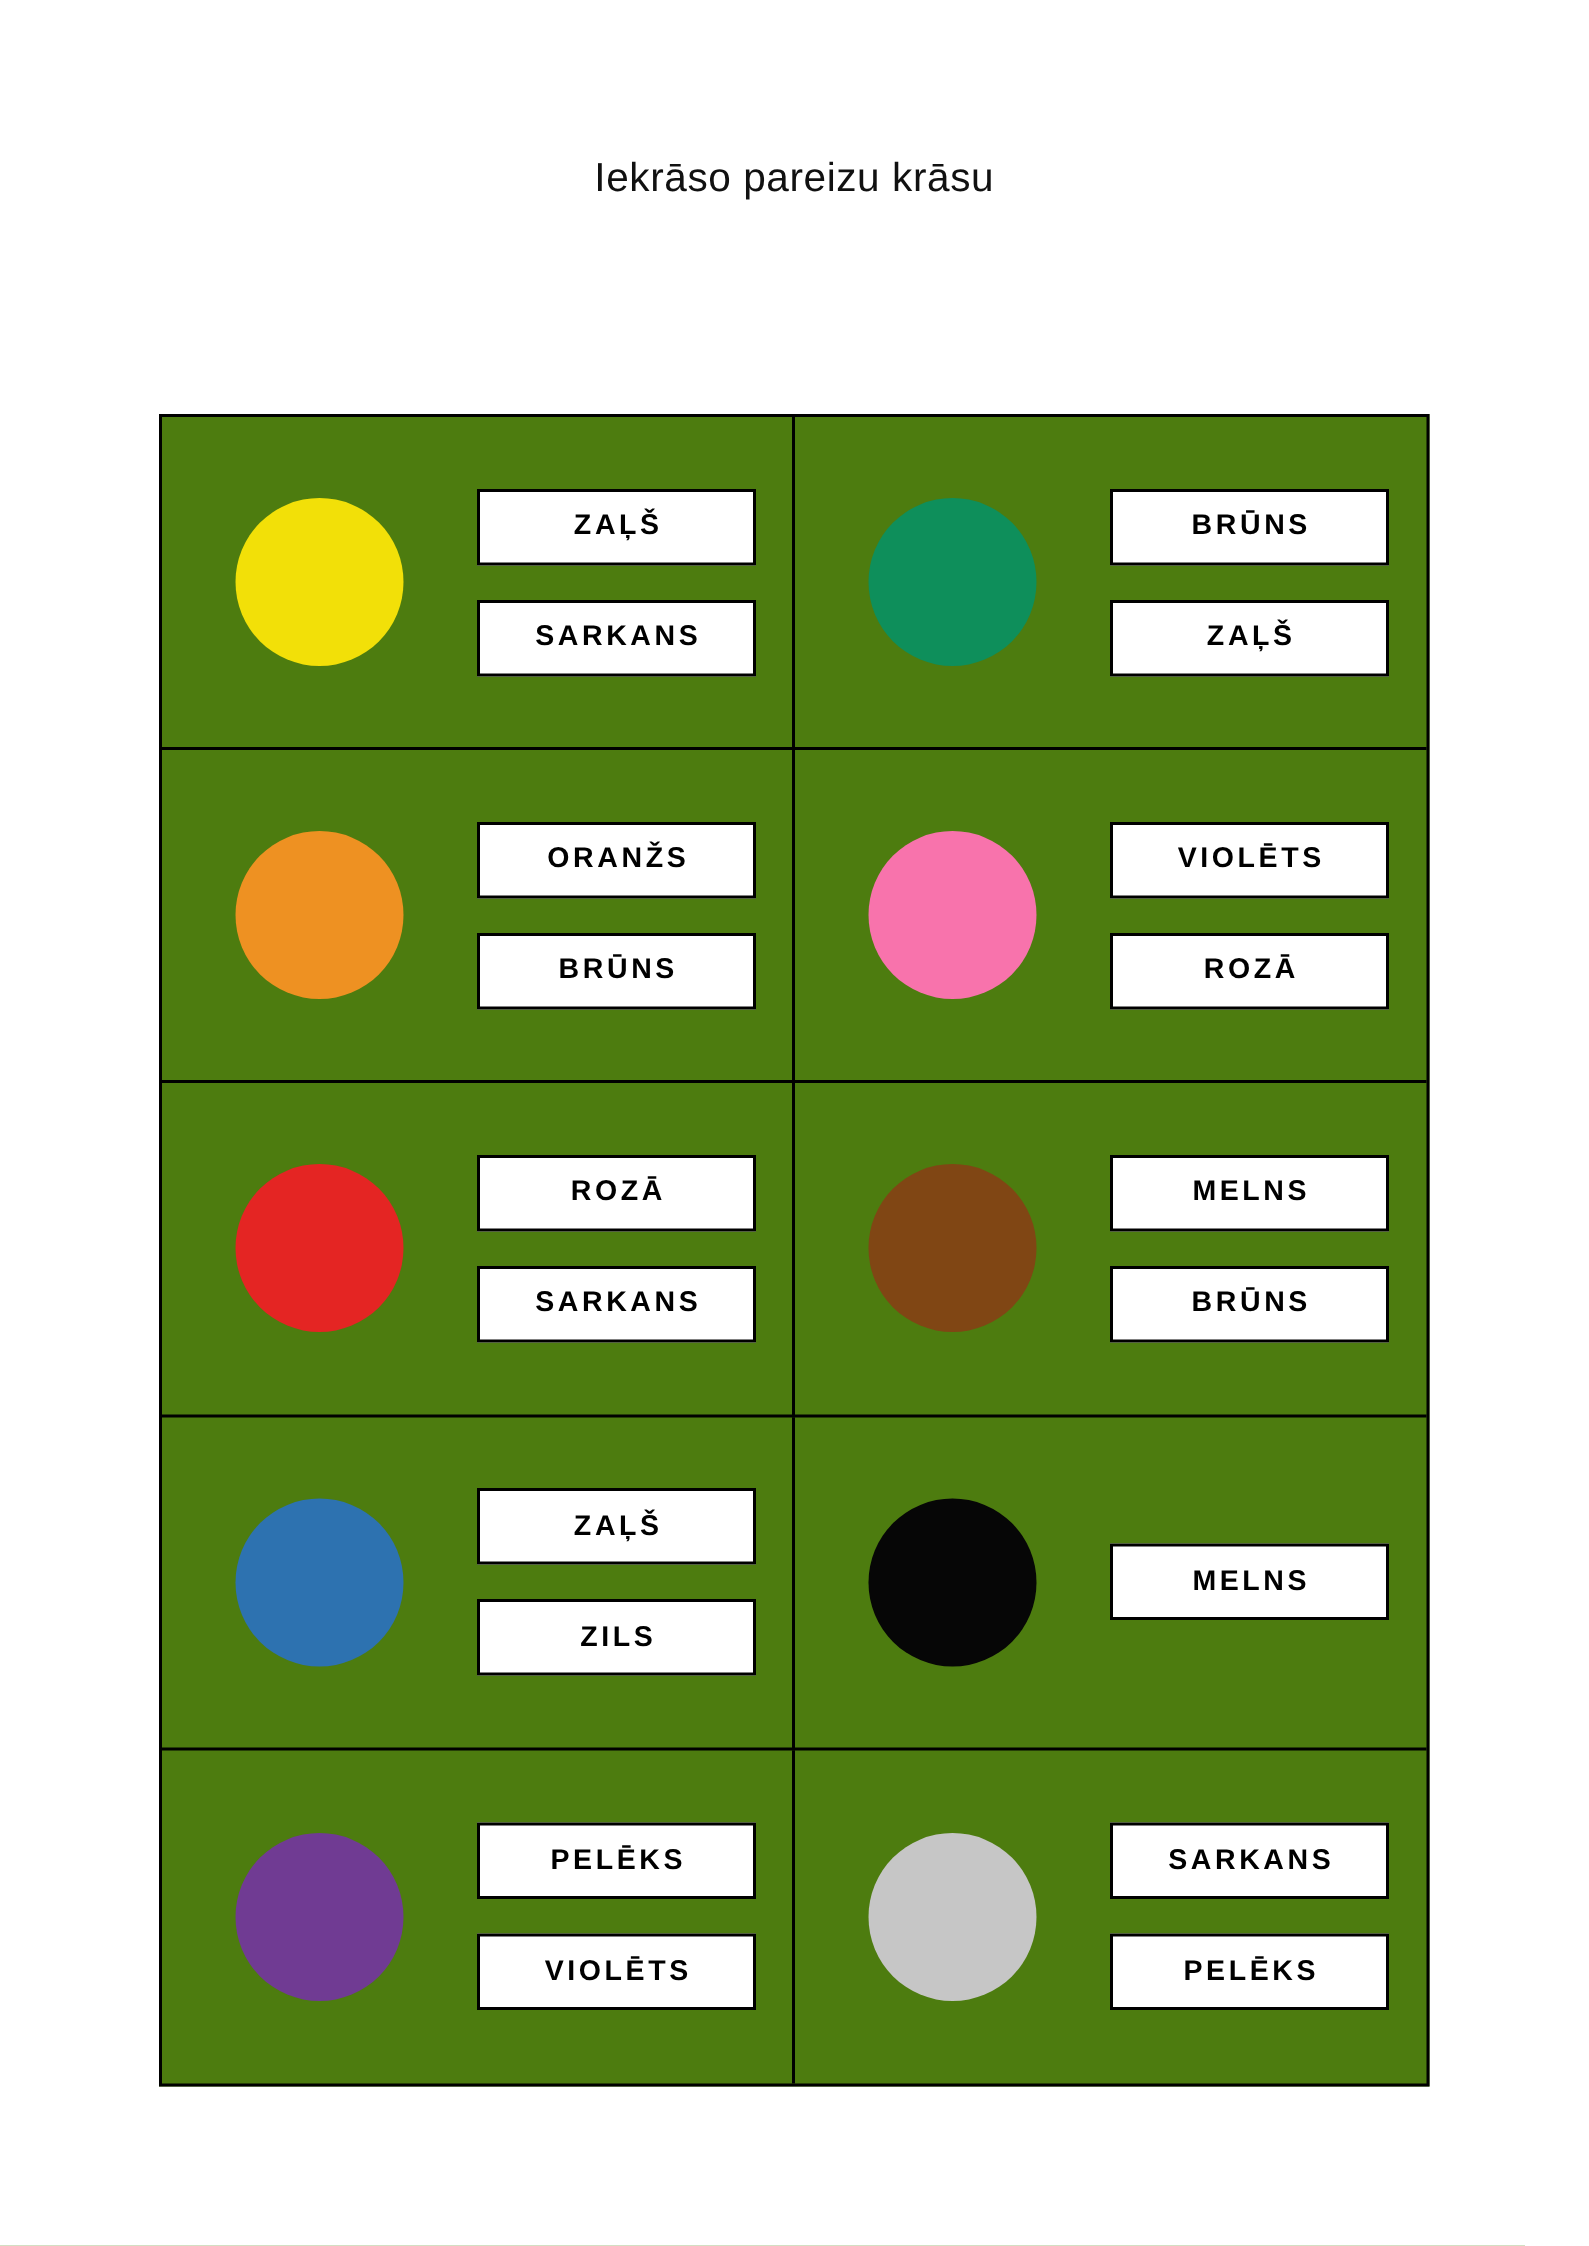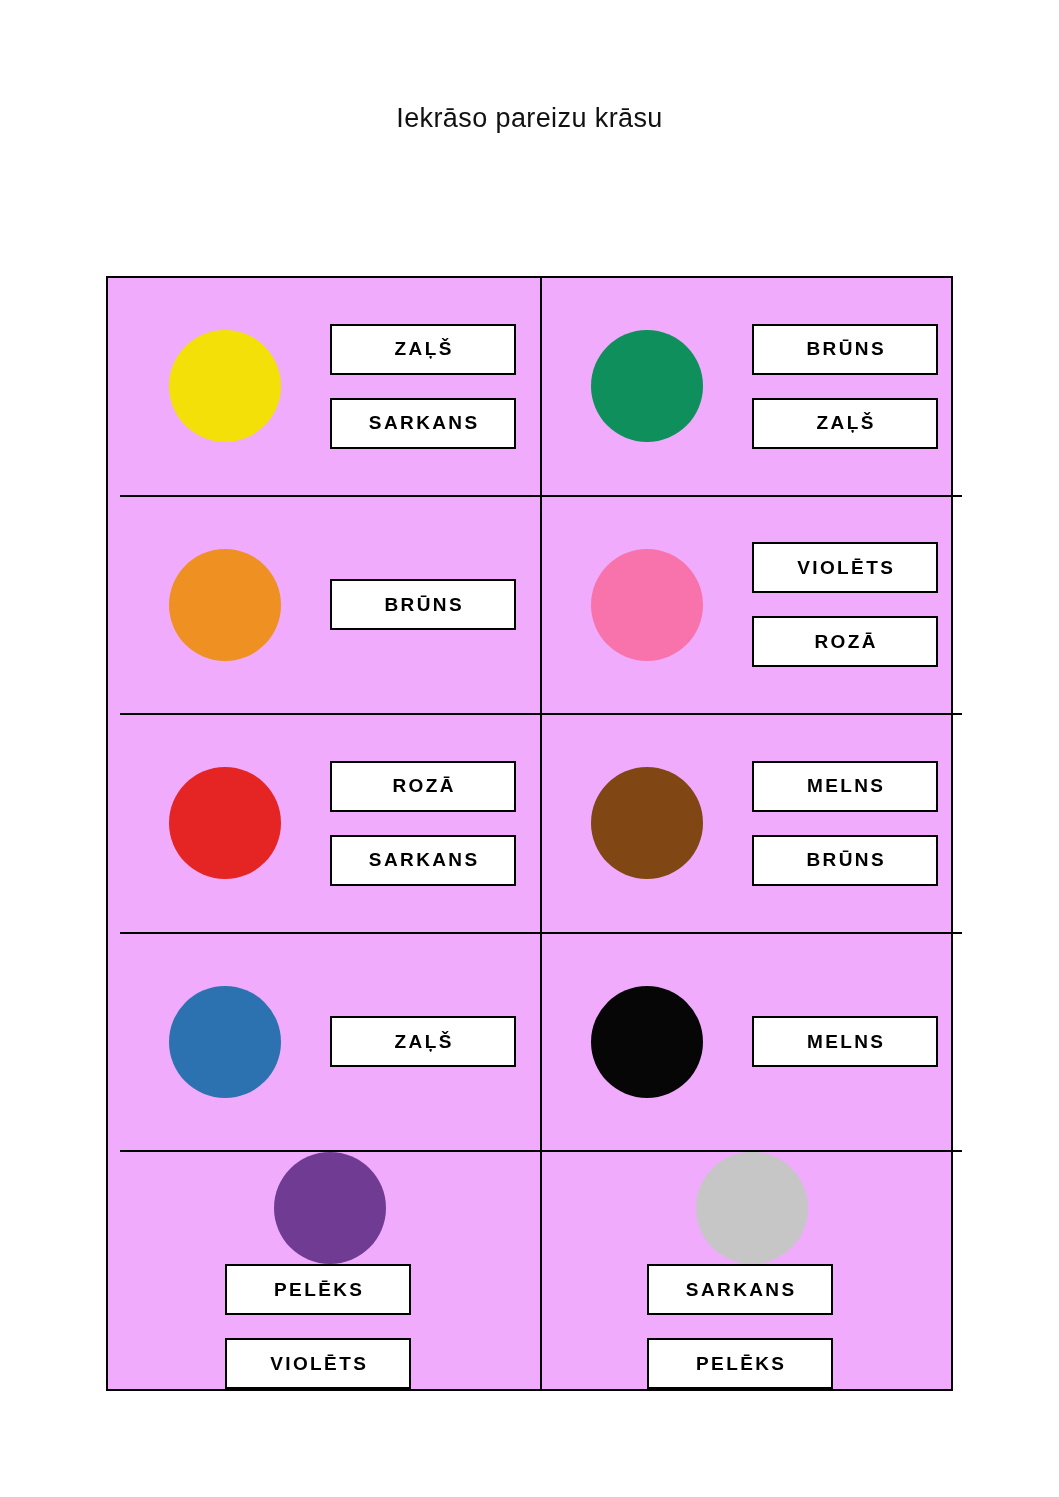--- a/index.html
+++ b/index.html
@@ -42,35 +42,34 @@
     position: absolute;
     left: 106px;
     top: 276px;
     width: 847px;
     height: 1115px;
     box-sizing: border-box;
     border: 2.5px solid #000000;
     display: grid;
     grid-template-columns: 1fr 1fr;
     grid-template-rows: repeat(5, 1fr);
-    background: #f0abfc;
-    padding-left: 12px;
+    background: #4d7c0f;
   }
 
   .cell {
     box-sizing: border-box;
     border-right: 2.5px solid #000000;
     border-bottom: 2.5px solid #000000;
     display: flex;
     flex-direction: row;
     align-items: center;
     position: relative;
   }
   .cell.col-right { border-right: none; }
-  .cell.row-last  { border-bottom: none; flex-direction: column; }
+  .cell.row-last  { border-bottom: none; }
 
   .swatch-wrap {
     width: 210px;
     min-width: 210px;
     display: flex;
     align-items: center;
     justify-content: center;
   }
 
   .swatch {
@@ -133,20 +132,21 @@
         <div class="word-box">BRŪNS</div>
         <div class="word-box">ZAĻŠ</div>
       </div>
     </div>
 
     <div class="cell col-left">
       <div class="swatch-wrap">
         <div class="swatch" style="background:#EE9122"></div>
       </div>
       <div class="words">
+        <div class="word-box">ORANŽS</div>
         <div class="word-box">BRŪNS</div>
       </div>
     </div>
 
     <div class="cell col-right">
       <div class="swatch-wrap">
         <div class="swatch" style="background:#F873AC"></div>
       </div>
       <div class="words">
         <div class="word-box">VIOLĒTS</div>
@@ -173,20 +173,21 @@
         <div class="word-box">BRŪNS</div>
       </div>
     </div>
 
     <div class="cell col-left">
       <div class="swatch-wrap">
         <div class="swatch" style="background:#2D72B0"></div>
       </div>
       <div class="words">
         <div class="word-box">ZAĻŠ</div>
+        <div class="word-box">ZILS</div>
       </div>
     </div>
 
     <div class="cell col-right">
       <div class="swatch-wrap">
         <div class="swatch" style="background:#060606"></div>
       </div>
       <div class="words">
         <div class="word-box">MELNS</div>
       </div>

